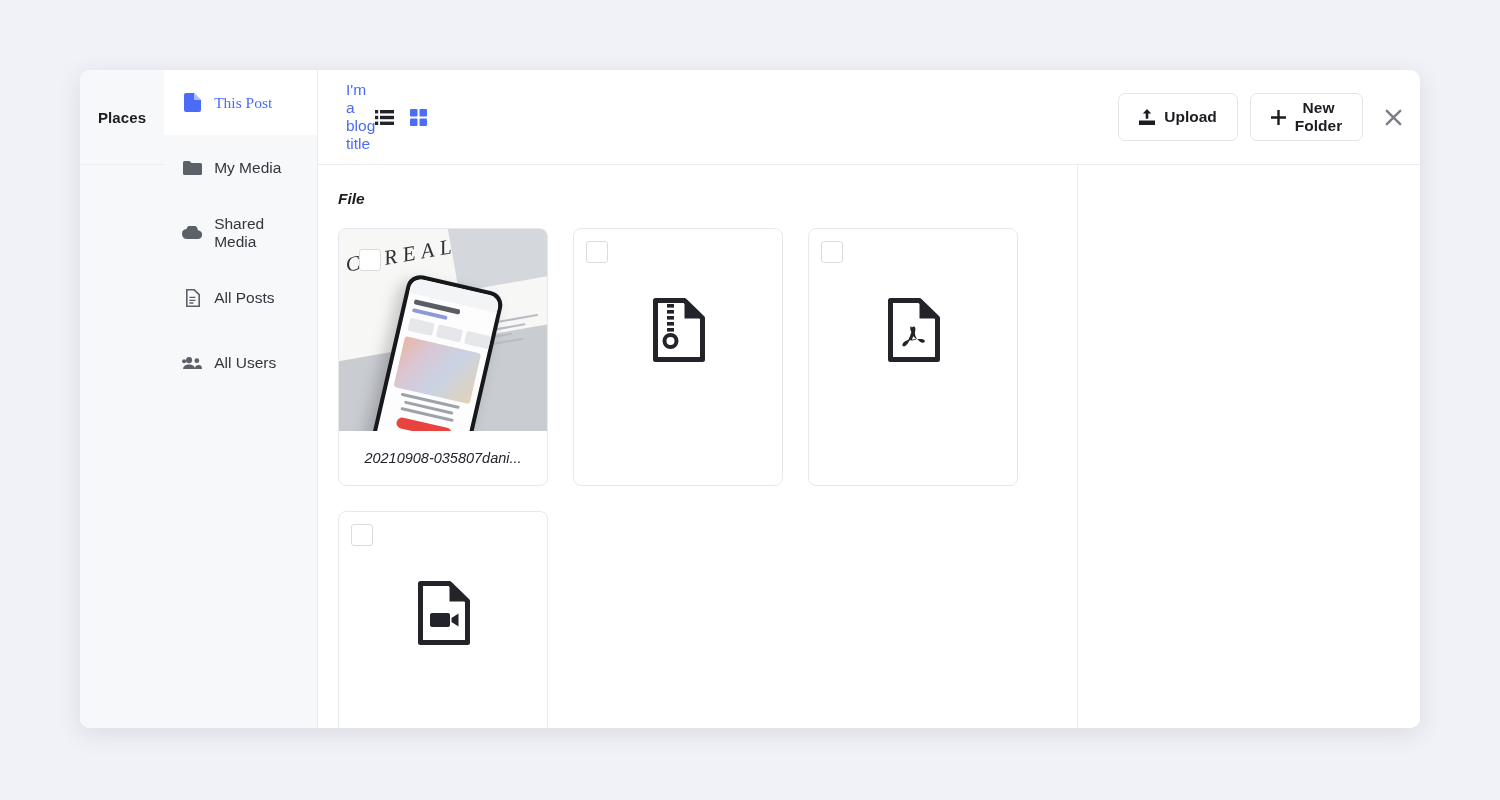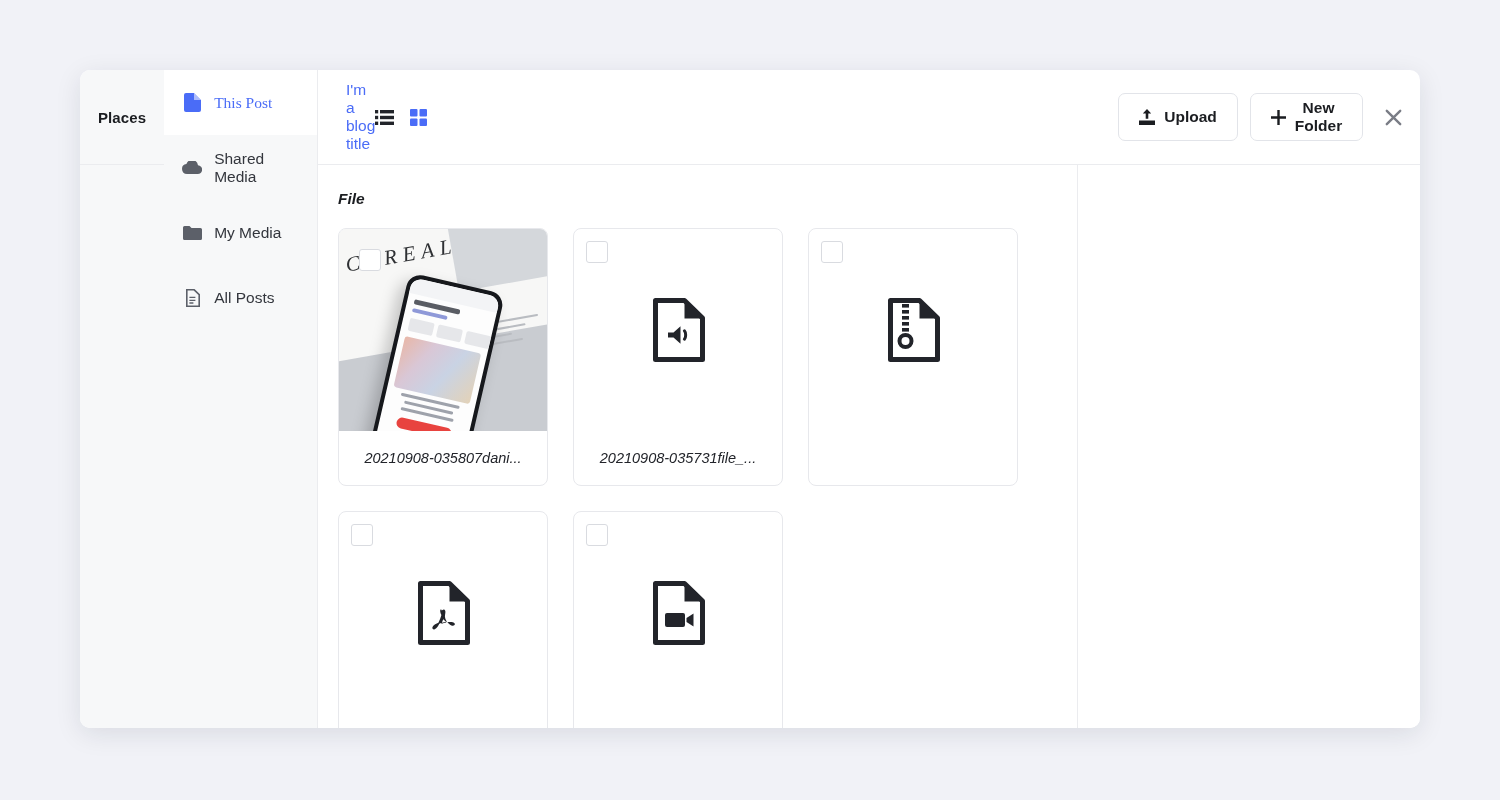--- a/index.html
+++ b/index.html
@@ -348,47 +348,59 @@
           <svg width="17" height="19" viewBox="0 0 17 19">
               <path fill="currentColor" d="M2 0h8l7 7v10a2 2 0 0 1-2 2H2a2 2 0 0 1-2-2V2a2 2 0 0 1 2-2z"></path>
               <path fill="#ffffff" fill-opacity=".55" d="M10 0l7 7h-7z"></path>
             </svg>
         </span>
         <span>This Post</span>
       </div>
 
       <div class="nav-item">
         <span class="nav-icon">
+          <svg width="19" height="16" viewBox="0 0 19 16">
+              <path fill="currentColor" d="M0 2.5A1.5 1.5 0 0 1 1.5 1h5l2 2h9A1.5 1.5 0 0 1 19 4.5v9A1.5 1.5 0 0 1 17.5 15h-16A1.5 1.5 0 0 1 0 13.5z"></path>
+            </svg>
+        </span>
+        <span>My Media</span>
+      </div>
+
+      <div class="nav-item">
+        <span class="nav-icon">
           <svg width="20" height="14" viewBox="0 0 20 14">
               <path fill="currentColor" d="M15.5 13H5a5 5 0 0 1-.6-9.96A6 6 0 0 1 16 4.2 4.4 4.4 0 0 1 15.5 13z"></path>
             </svg>
         </span>
         <span>Shared Media</span>
-      </div>
-
-      <div class="nav-item">
-        <span class="nav-icon">
-          <svg width="19" height="16" viewBox="0 0 19 16">
-              <path fill="currentColor" d="M0 2.5A1.5 1.5 0 0 1 1.5 1h5l2 2h9A1.5 1.5 0 0 1 19 4.5v9A1.5 1.5 0 0 1 17.5 15h-16A1.5 1.5 0 0 1 0 13.5z"></path>
-            </svg>
-        </span>
-        <span>My Media</span>
       </div>
 
 
       <div class="nav-item">
         <span class="nav-icon">
           <svg width="15" height="18" viewBox="0 0 15 18">
               <path fill="none" stroke="currentColor" stroke-width="1.6" d="M1.8.8h7.4L14.2 5.6v11.6H1.8z"></path>
               <path fill="none" stroke="currentColor" stroke-width="1.4" d="M4.4 8.4h6M4.4 11.4h6M4.4 14h4"></path>
             </svg>
         </span>
         <span>All Posts</span>
       </div>
 
+      <div class="nav-item">
+        <span class="nav-icon">
+          <svg width="21" height="14" viewBox="0 0 21 14">
+              <circle fill="currentColor" cx="7.4" cy="4" r="3.2"></circle>
+              <circle fill="currentColor" cx="15.6" cy="4.6" r="2.5"></circle>
+              <circle fill="currentColor" cx="2.2" cy="5.1" r="2.1"></circle>
+              <path fill="currentColor" d="M1.2 13.2c0-3 2.8-4.6 6.2-4.6s6.2 1.6 6.2 4.6z"></path>
+              <path fill="currentColor" d="M13.6 13.2c0-2.2 1.1-4 4-4 2.4 0 3.4 1.7 3.4 4z"></path>
+            </svg>
+        </span>
+        <span>All Users</span>
+      </div>
 
     </nav>
   </aside>
 
   <section class="content">
 
     <header class="topbar">
       <span class="breadcrumb">I'm a blog title</span>
 
       <div class="view-toggles">
@@ -476,34 +488,20 @@
                     <div class="ps-txt" style="width:60%"></div>
                     <div class="ps-cta"></div>
 
                   </div>
                 </div>
               </div>
             </div>
             <div class="card-label">20210908-035807dani...</div>
           </div>
 
-          <div class="card">
-            <span class="checkbox"></span>
-            <div class="card-media">
-              <span class="file-glyph">
-                <svg width="54" height="64" viewBox="0 0 54 64">
-                  <path fill="none" stroke="currentColor" stroke-width="5" stroke-linejoin="round" d="M4.5 2.5h29L51.5 20v41.5h-47z"></path>
-                  <path fill="currentColor" d="M33.5 2.5v18h18z"></path>
-                  <path fill="currentColor" d="M17 34.5h5.5l7-6.2v17.4l-7-6.2H17z"></path>
-                  <path fill="none" stroke="currentColor" stroke-width="3" stroke-linecap="round" d="M33.4 32.8c1.7 2 1.7 6.4 0 8.4"></path>
-                </svg>
-              </span>
-            </div>
-            <div class="card-label">20210908-035731file_...</div>
-          </div>
 
           <div class="card">
             <span class="checkbox"></span>
             <div class="card-media">
               <span class="file-glyph">
                 <svg width="54" height="64" viewBox="0 0 54 64">
                   <path fill="none" stroke="currentColor" stroke-width="5" stroke-linejoin="round" d="M4.5 2.5h29L51.5 20v41.5h-47z"></path>
                   <path fill="currentColor" d="M33.5 2.5v18h18z"></path>
                   <rect fill="currentColor" x="16" y="6" width="7" height="3.6"></rect>
                   <rect fill="currentColor" x="16" y="12" width="7" height="3.6"></rect>

